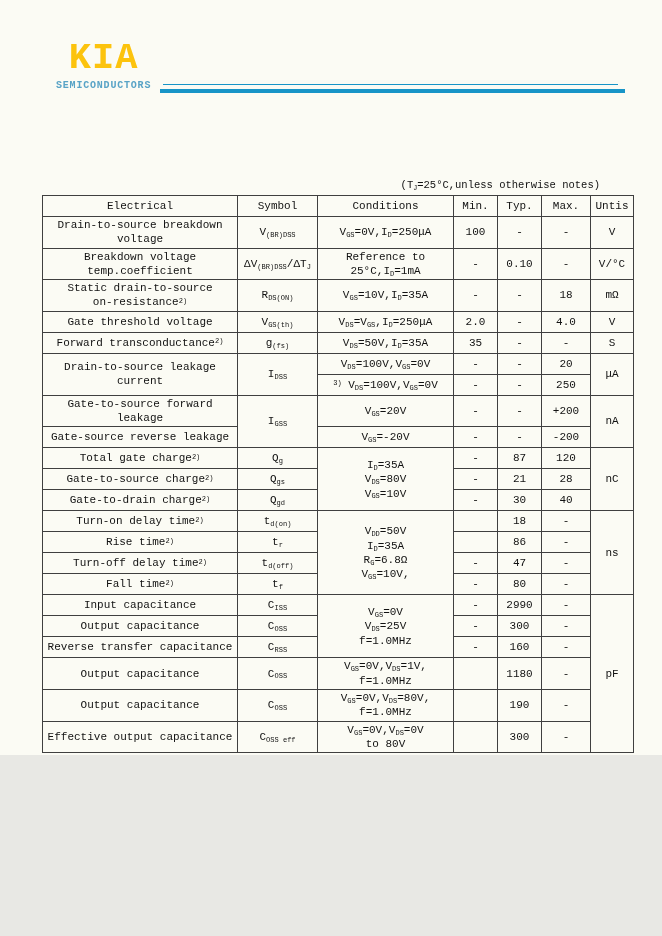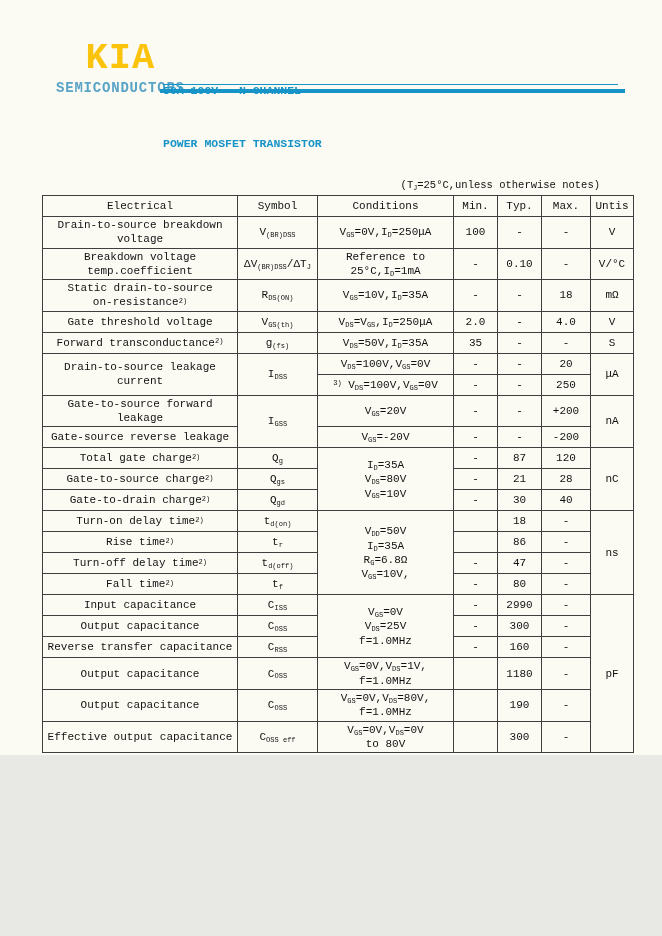--- a/index.html
+++ b/index.html
@@ -12,21 +12,21 @@
     color:#111;
     overflow:hidden;
   }
   
   .logo{position:absolute;left:56px;top:40px;text-align:center;}
   .logo-kia{
     font-size:37px;font-weight:bold;letter-spacing:1px;line-height:1;
     color:var(--logo-yellow,#fcc30d);
   }
   .logo-sub{
-    margin-top:3px;font-size:14px;font-weight:bold;letter-spacing:.8px;
+    margin-top:3px;font-size:10px;font-weight:bold;letter-spacing:.8px;
     color:var(--logo-blue,#58a3c6);
   }
   .title-block{
     position:absolute;left:163px;top:46px;
     color:var(--accent,#1794c7);font-weight:bold;font-size:11.5px;line-height:1.55;
     white-space:pre;
   }
   .part-number{
     position:absolute;top:47px;right:38px;
     color:var(--accent,#1794c7);font-size:28px;letter-spacing:1px;
@@ -70,24 +70,20 @@
 </head>
 <body>
 
 <div class="page">
 
   <div class="logo">
     <div class="logo-kia">KIA</div>
     <div class="logo-sub">SEMICONDUCTORS</div>
   </div>
 
-  <div class="title-block">
-    <div>59A 100V   N-CHANNEL</div>
-    <div>POWER MOSFET TRANSISTOR</div>
-  </div>
 
 
   <div class="rule-thin"></div>
   <div class="rule-thick"></div>
 
 
   <div class="table-note">(T<sub>J</sub>=25°C,unless otherwise notes)</div>
 
   <table class="ec-table">
     <colgroup>

